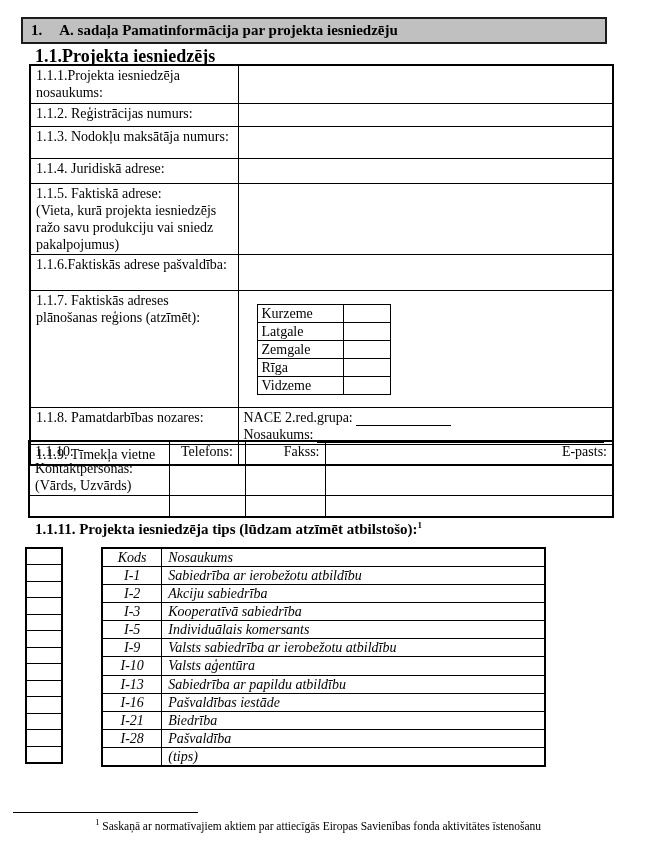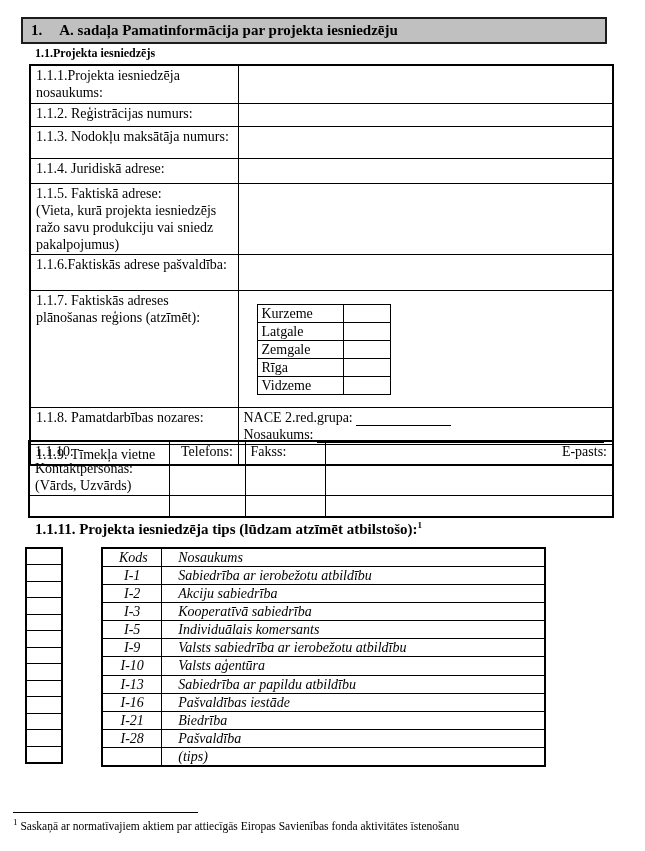--- a/index.html
+++ b/index.html
@@ -20,21 +20,21 @@
     background: #c0c0c0;
     border: 2px solid #1c1c1c;
     display: flex; align-items: center;
     font-weight: bold; font-size: 15px;
     padding-left: 8px;
   }
   .section-bar .num { margin-right: 17px; }
 
   .sub-heading {
     position: absolute; left: 35px; top: 46px;
-    font-weight: bold; font-size: 12px;
+    font-weight: bold; font-size: 18px;
   }
 
   
   table { border-collapse: collapse; table-layout: fixed; }
   td { border: 1px solid #000; vertical-align: top; padding: 1px 5px; line-height: 1.22; }
 
   
   .applicant-table {
     position: absolute; left: 29px; top: 64px;
     width: 583px;
@@ -57,21 +57,21 @@
   .blank-long  { width: 287px; }
 
   
   .contacts-table {
     position: absolute; left: 28px; top: 440px;
     width: 584px;
     border: 2px solid #000;
   }
   .contacts-table td.c1 { width: 140px; margin-left: 36px; }
   .contacts-table td.c2 { width: 76px; text-align: center; }
-  .contacts-table td.c3 { width: 80px; text-align: left; }
+  .contacts-table td.c3 { width: 80px; text-align: right; }
   .contacts-table td.c4 { width: 288px; text-align: right; }
   .contacts-table tr.hdr td { height: 50px; }
   .contacts-table tr.empty td { height: 21px; }
 
   
   .types-heading {
     position: absolute; left: 35px; top: 520px;
     font-weight: bold; font-size: 15px;
   }
   .types-zone {
@@ -81,32 +81,32 @@
   .check-col {
     width: 38px; border: 2px solid #000;
   }
   .check-col td { height: 16.5px; padding: 0; }
   .types-table {
     margin-left: 38px;
     width: 445px;
     border: 2px solid #000;
     font-style: italic;
   }
-  .types-table td { height: 16.5px; padding: 0 16px; }
+  .types-table td { height: 16.5px; padding: 0 6px; }
   .types-table td.kods { width: 56px; text-align: center; }
   .types-table td.nosa { width: 359px; font-style: italic; }
 
   
   .footnote-rule {
     position: absolute; left: 13px; top: 812px;
     width: 185px; border-top: 1px solid #000;
   }
   .footnote {
     position: absolute; left: 13px; top: 817px;
-    font-size: 11.5px; width: 610px;
+    font-size: 11.5px; width: 610px; text-align: center;
   }
   sup { font-size: 9px; }
 </style>
 </head>
 <body>
 
 <div class="section-bar">
   <span class="num">1.</span>
   <span>A. sadaļa Pamatinformācija par projekta iesniedzēju</span>
 </div>

